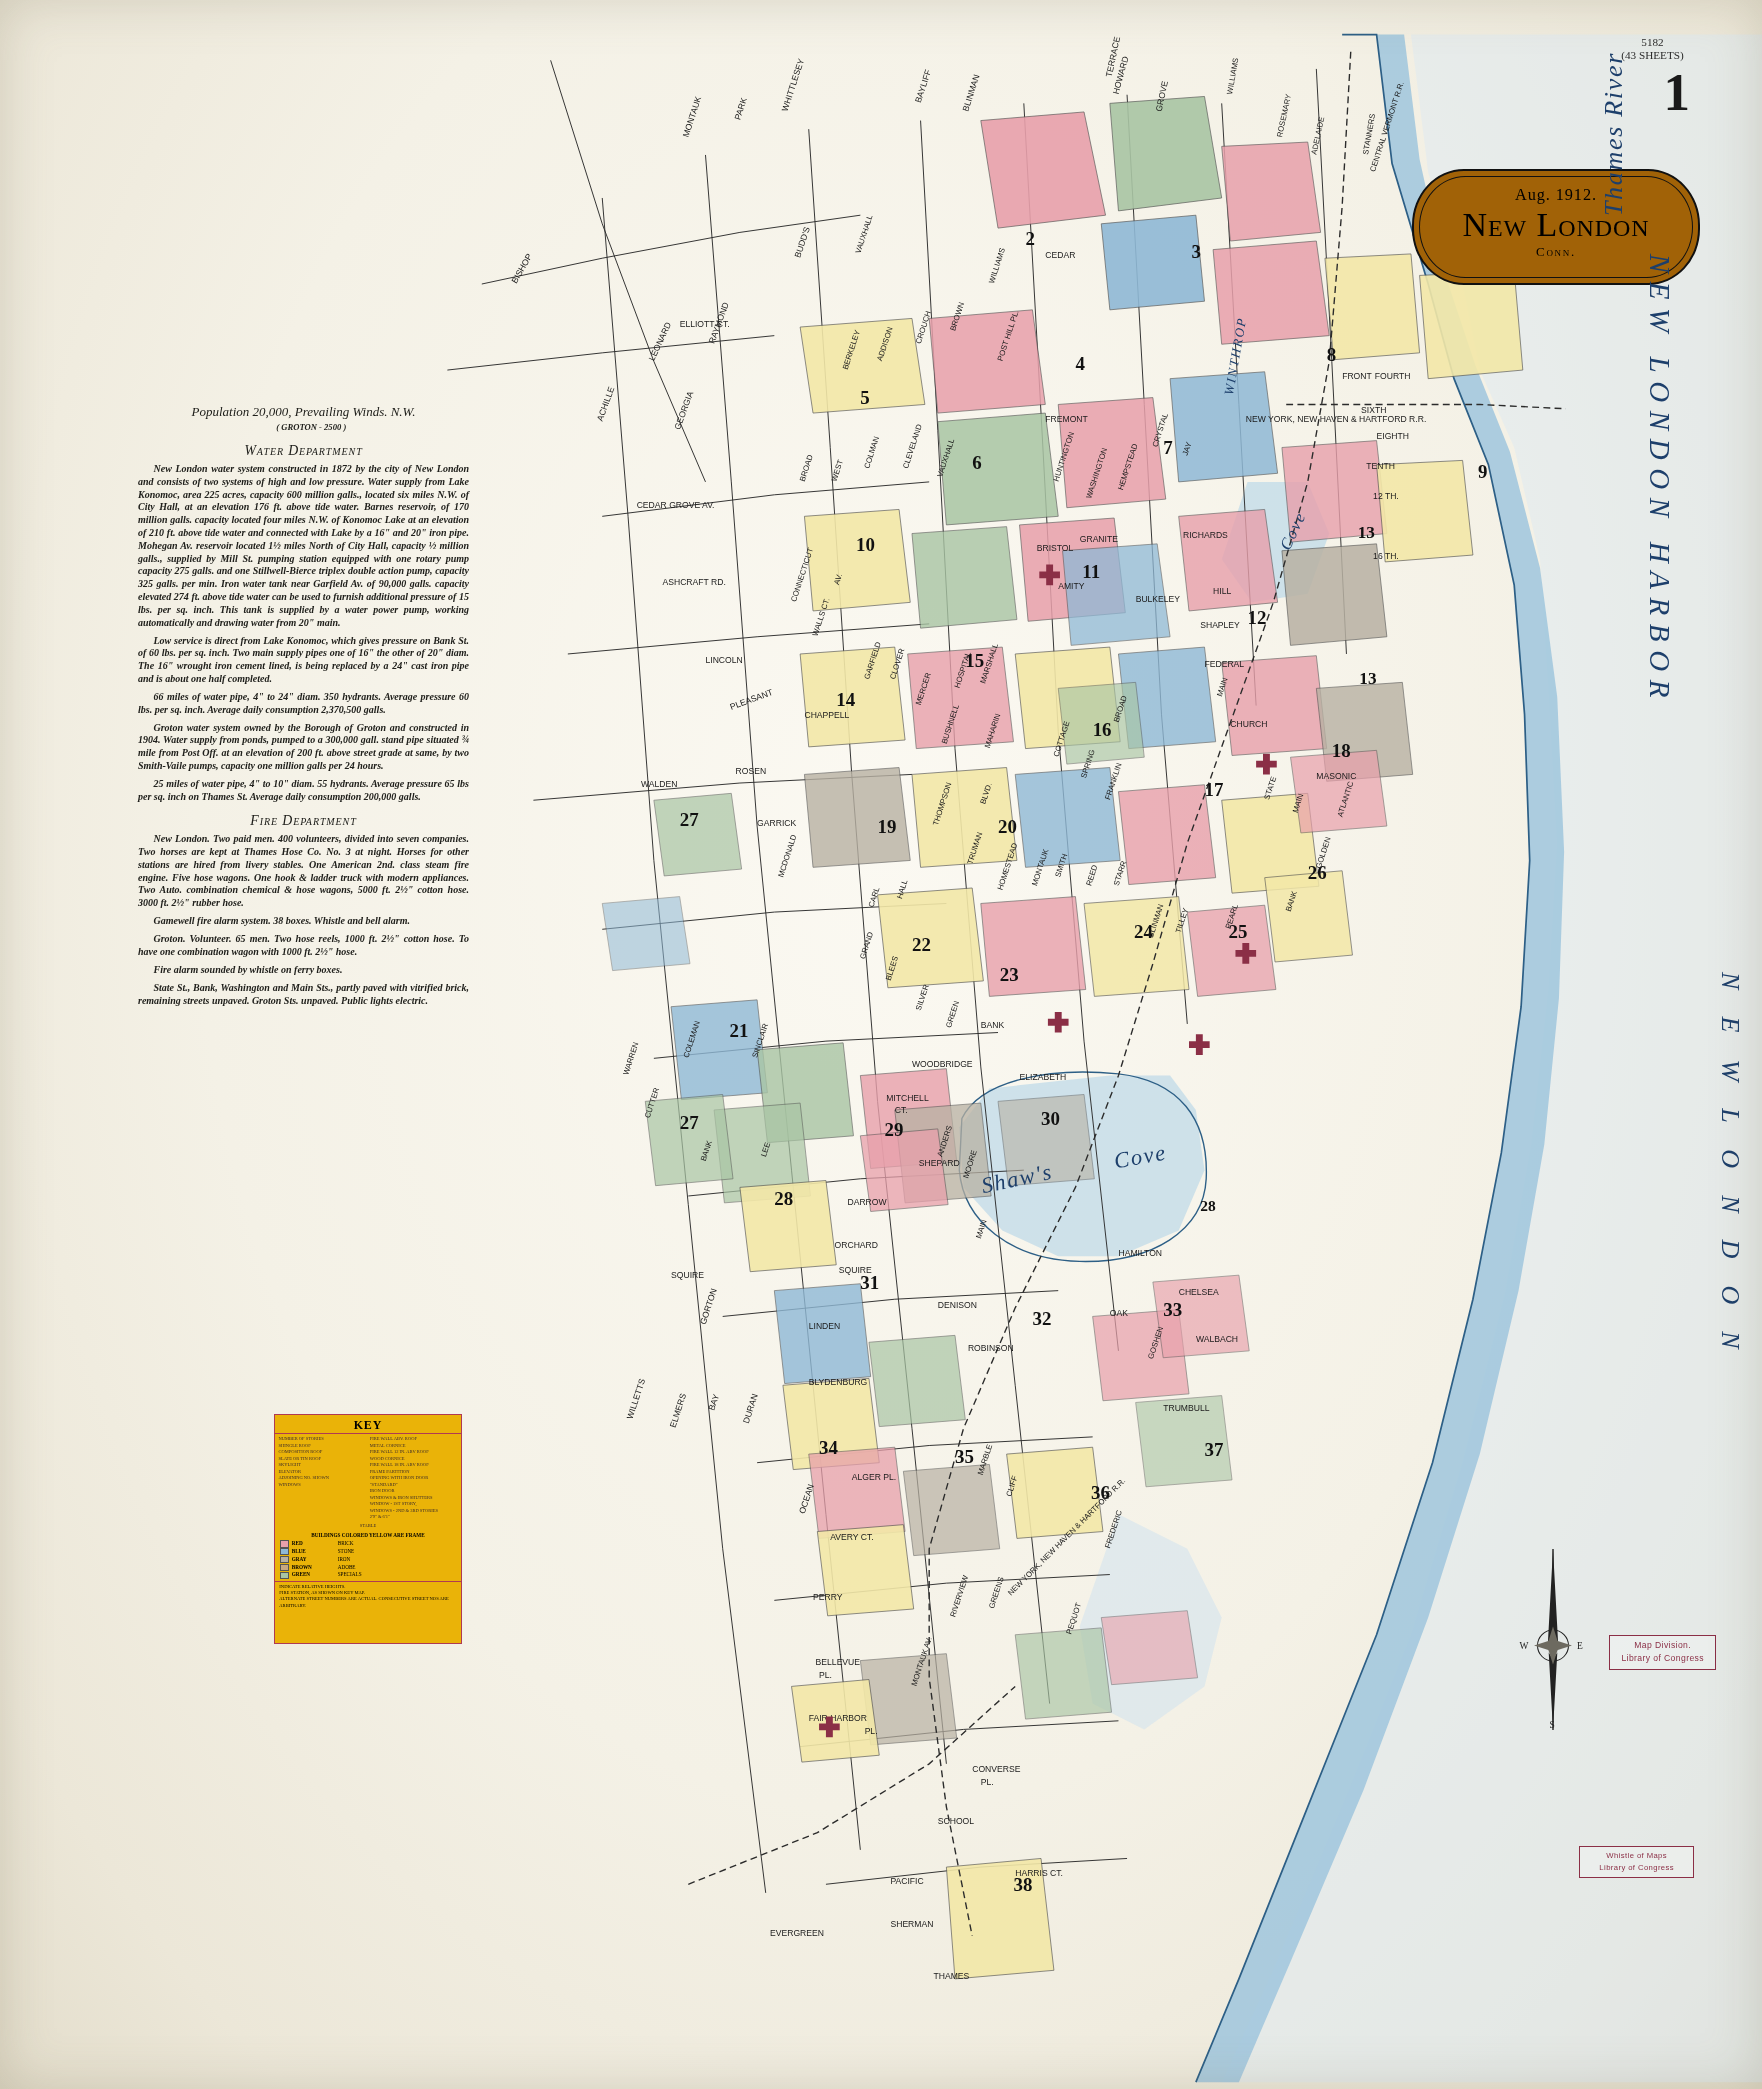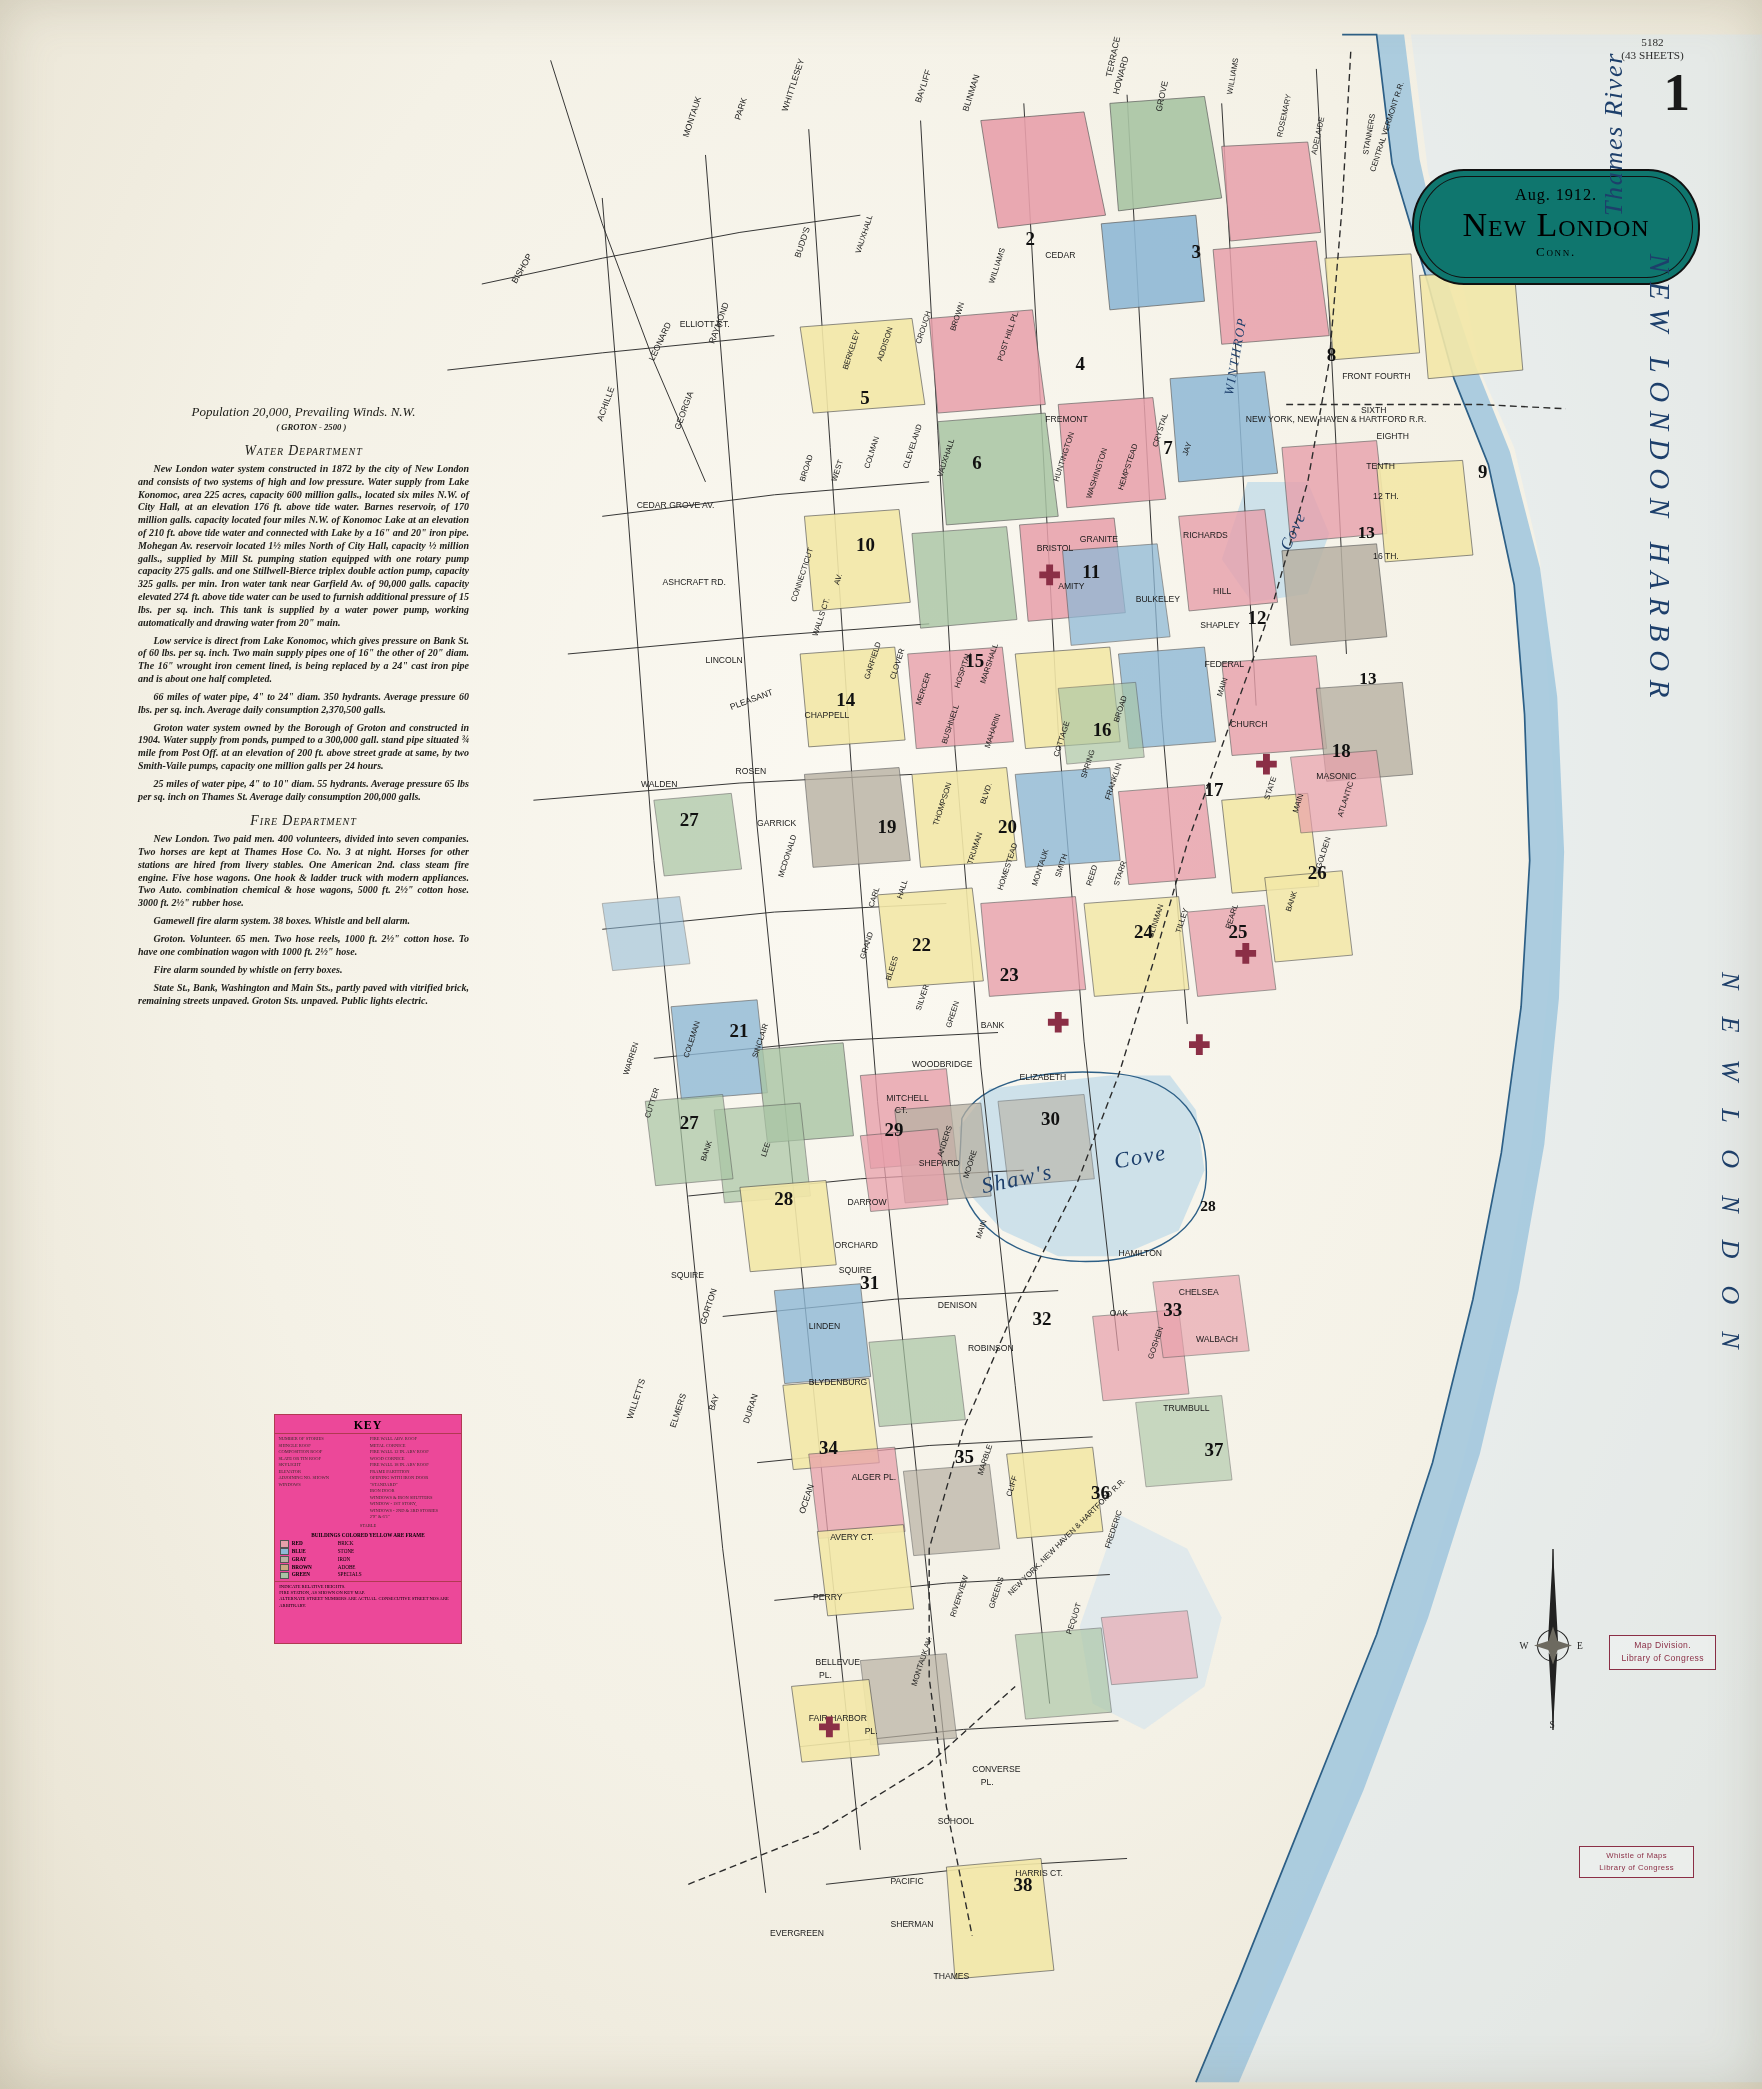--- a/index.html
+++ b/index.html
@@ -27,21 +27,21 @@
     font-size:11.2px;color:#2a2a2a;line-height:1.15;
   }
   #sheet-number{
     position:absolute;right:72px;top:62px;
     font-size:53px;font-weight:bold;color:#1a1a1a;font-family:"Liberation Serif",serif;
   }
   #title-cartouche{
     position:absolute;right:62px;top:169px;
     width:284px;height:112px;
     border:2.6px solid #111;border-radius:52px/56px;
-    text-align:center;background:#0f766e;
+    text-align:center;background:#a16207;
   }
   #title-cartouche .inner{
     position:absolute;inset:5.2px;border:0.9px solid #111;border-radius:47px/52px;
   }
   #title-date{position:relative;margin-top:13.8px;font-size:16.3px;letter-spacing:0.9px;}
   #title-city{position:relative;font-size:34px;font-weight:normal;letter-spacing:0.9px;margin-top:1.7px;
     font-variant:small-caps;}
   #title-state{position:relative;font-size:13px;letter-spacing:1.7px;margin-top:0;font-variant:small-caps;}
   
   .water-label{
@@ -79,21 +79,21 @@
     font-style:italic;
   }
   #notes h1{font-size:13px;margin:0 0 1.7px 0;text-align:center;font-weight:normal;}
   #notes .sub{font-size:8.6px;text-align:center;margin:0 0 5.2px 0;}
   #notes h2{font-size:13.8px;margin:8.6px 0 3.4px 0;text-align:center;font-weight:normal;
     font-variant:small-caps;letter-spacing:0.9px;}
   #notes p{margin:0 0 5.2px 0;text-indent:15.5px;font-weight:bold;}
   
   #key-box{
     position:absolute;left:274px;top:1414px;width:186px;height:228px;
-    border:1.7px solid #b03a52;background:#ec4899;
+    border:1.7px solid #b03a52;background:#eab308;
   }
   #key-box .k-title{
     text-align:center;font-size:12px;font-weight:bold;letter-spacing:0.9px;margin-top:2.6px;
     border-bottom:0.9px solid #b03a52;padding-bottom:0.9px;
   }
   #key-box .k-rows{font-size:4.5px;line-height:1.45;padding:1.7px 3.4px;color:#3a2a2a;}
   #key-box .k-two{display:flex;gap:3.4px;}
   #key-box .k-col{flex:1;}
   #key-box .k-colors{font-size:5.2px;line-height:1.5;padding:1.7px 5.2px;}
   #key-box .k-colors b{display:inline-block;width:46px;}

